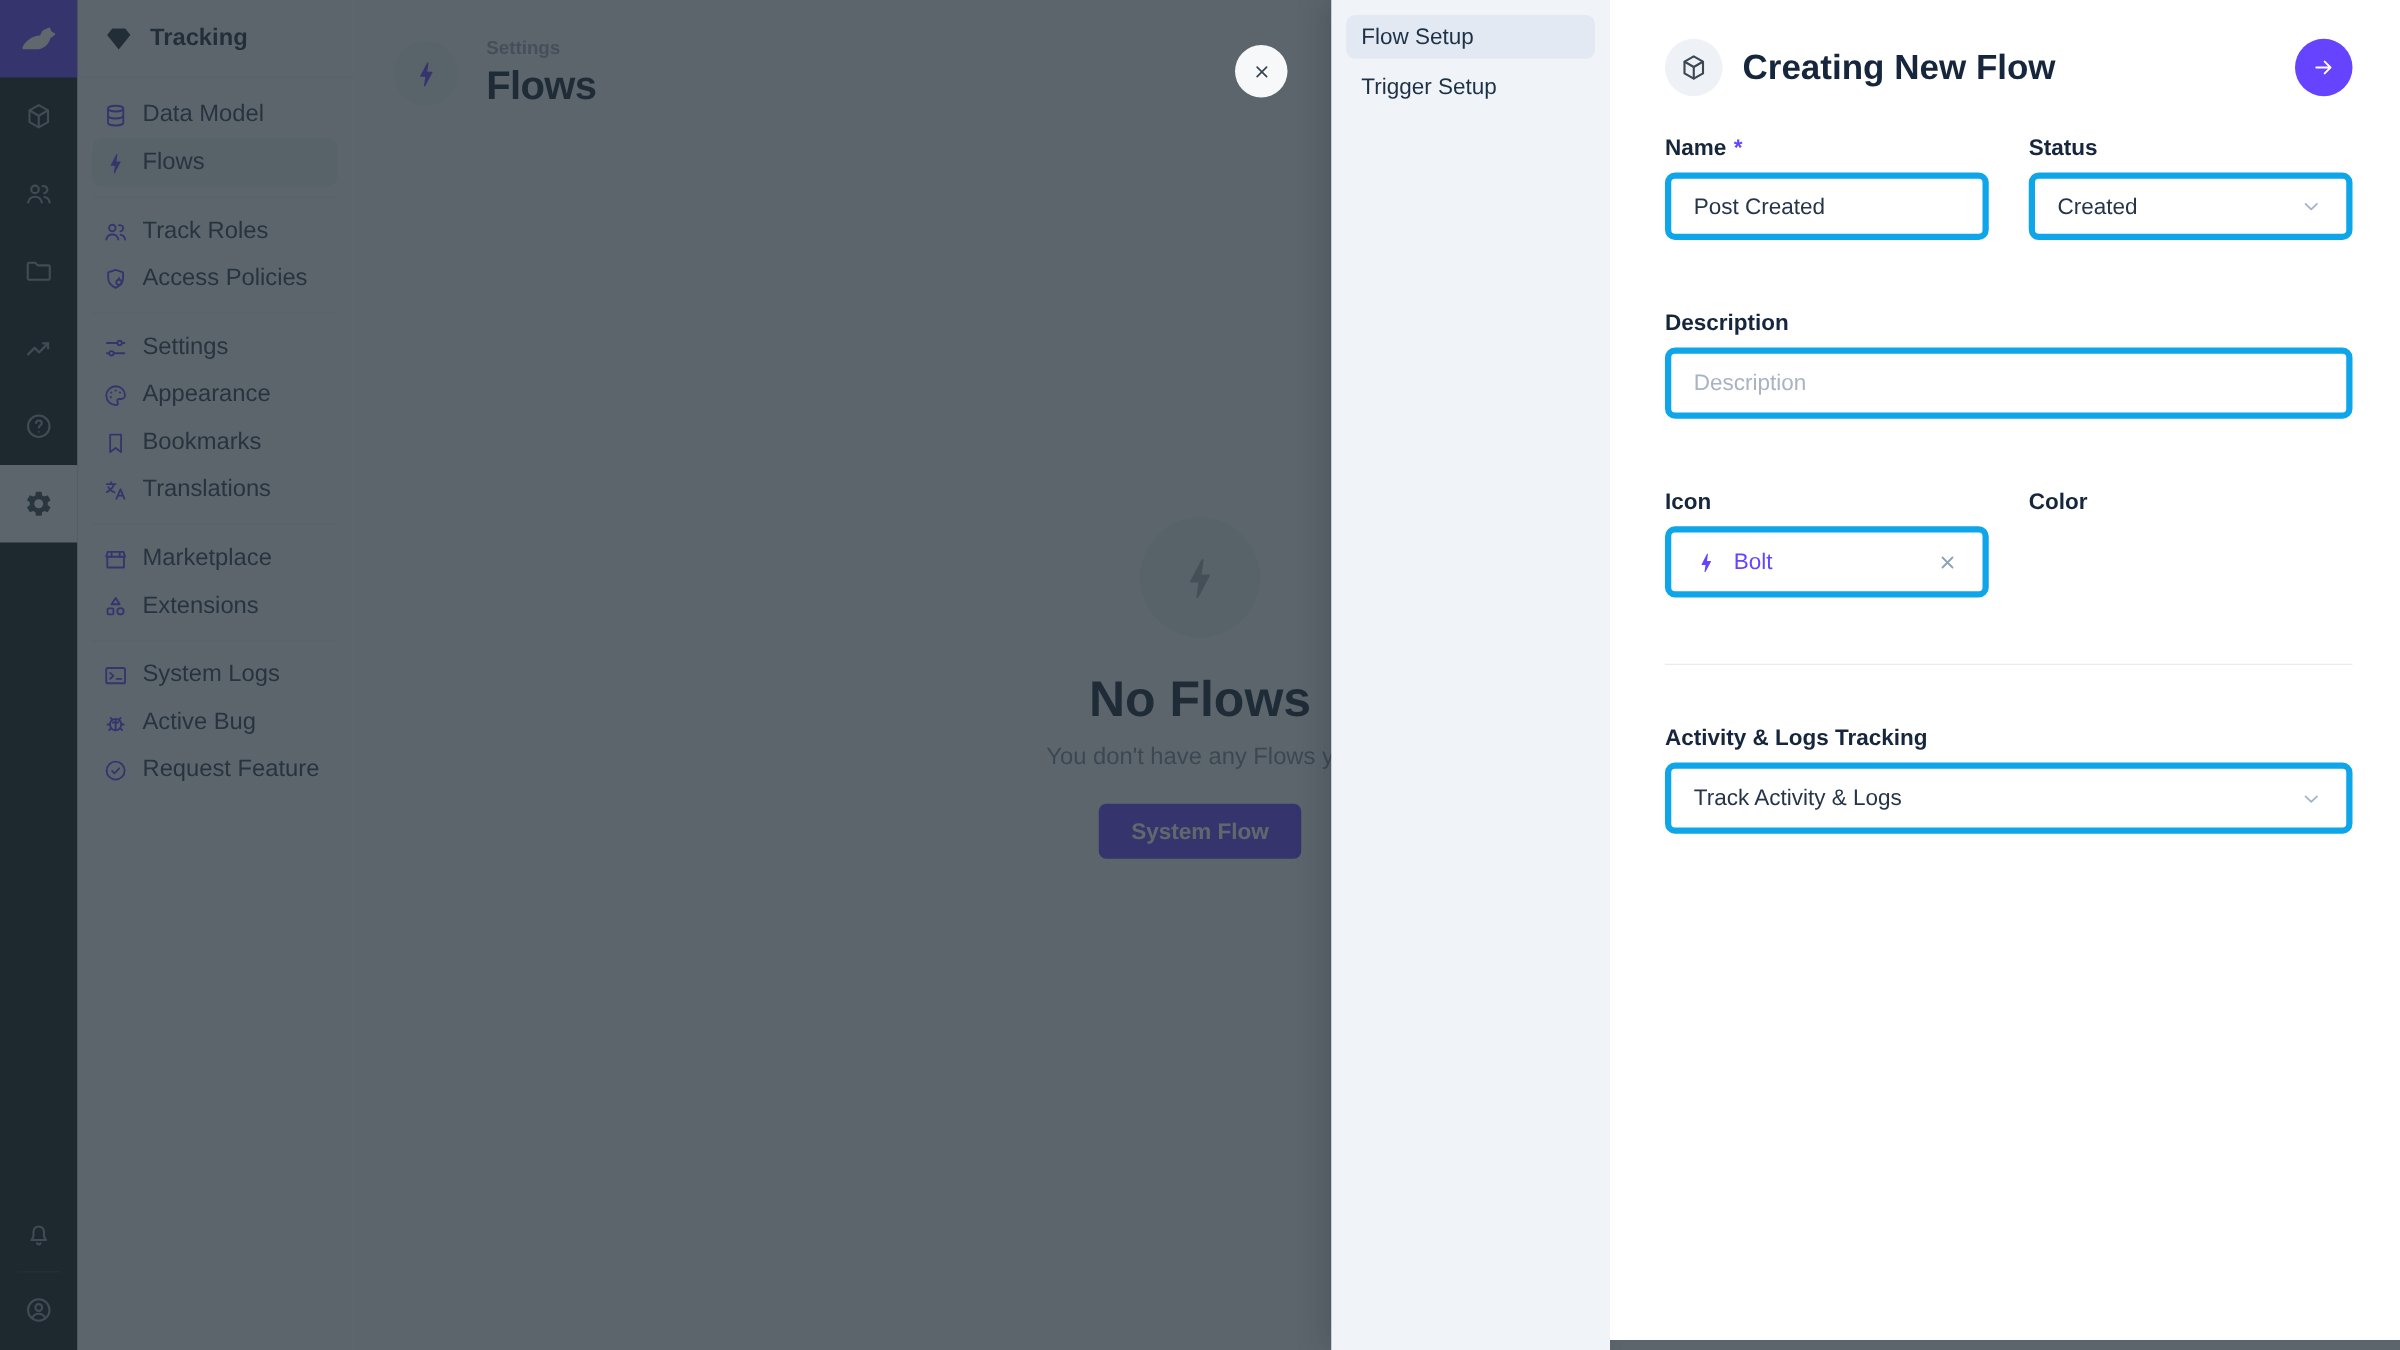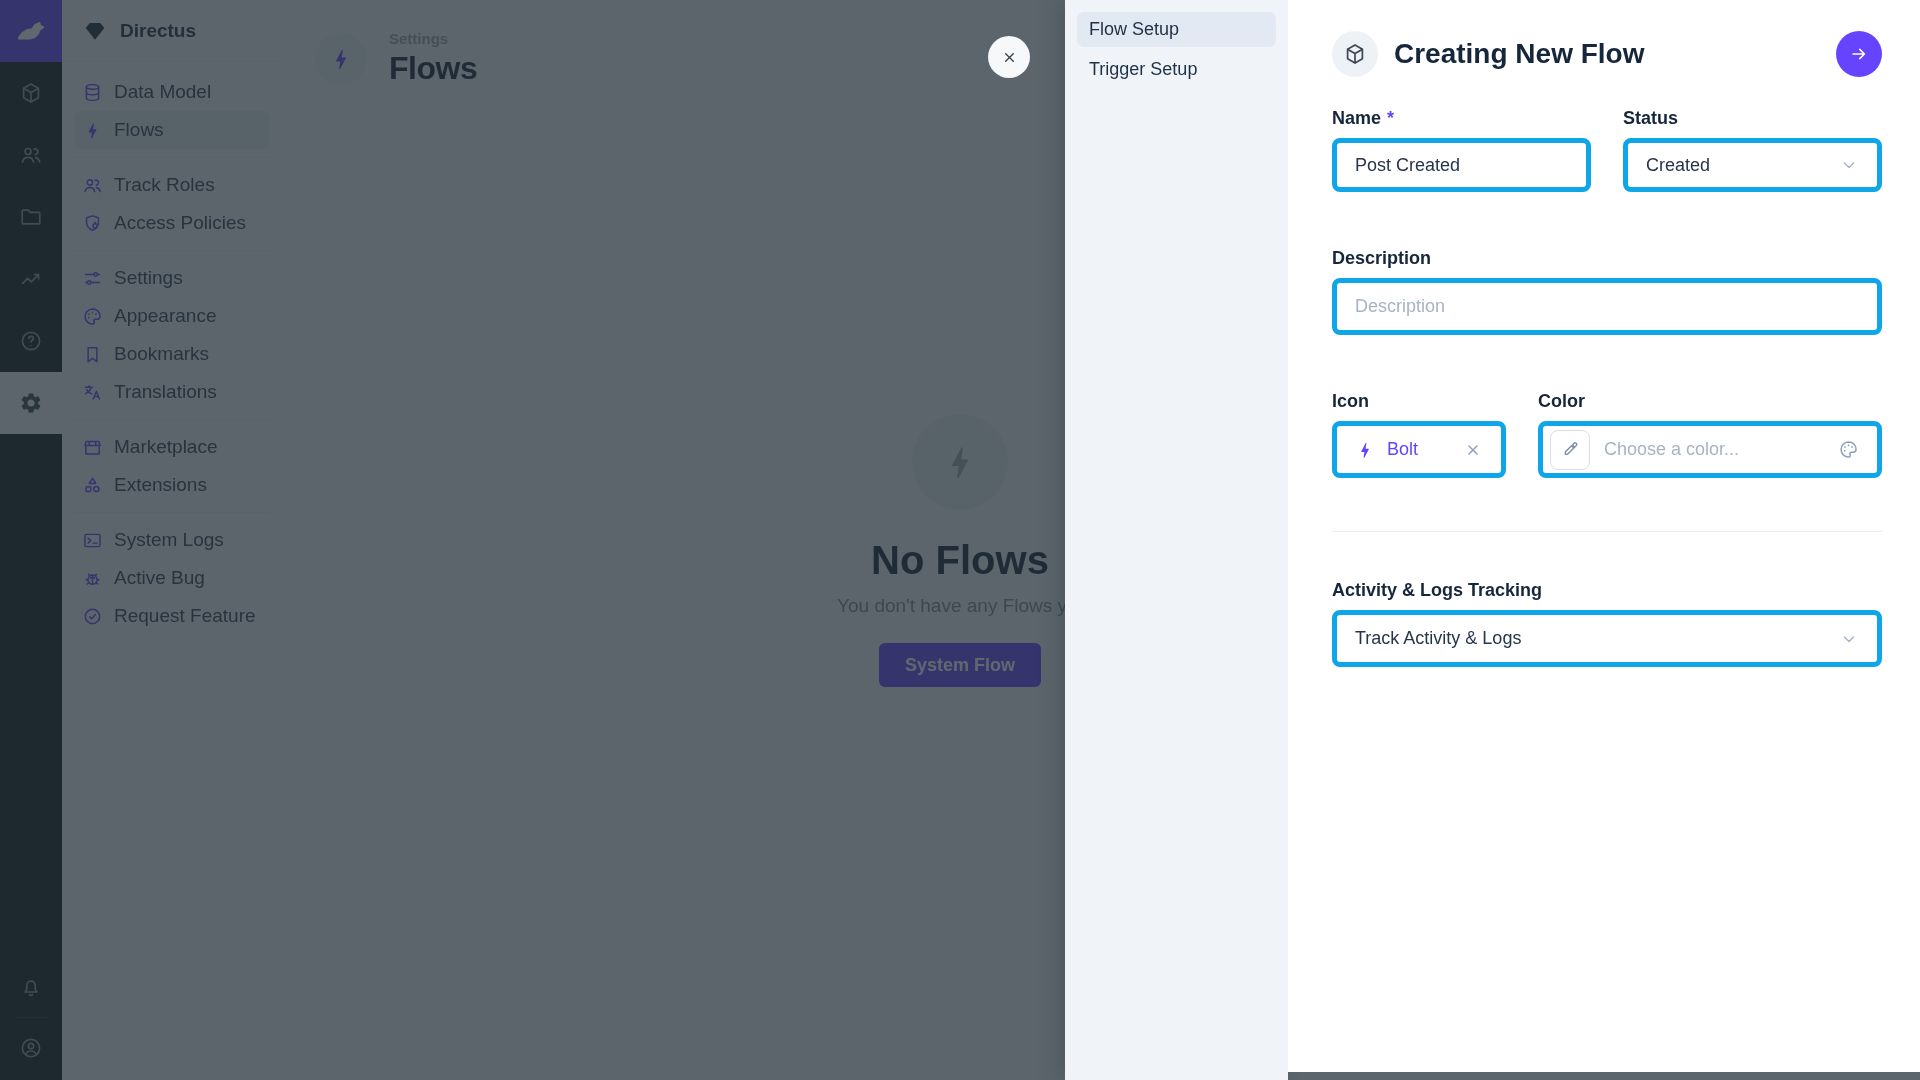--- a/index.html
+++ b/index.html
@@ -174,21 +174,21 @@
     </div>
 </aside>
 
 <nav class="sidebar">
   <div class="project-header">
     <span class="ic" id="projectIcon">
         <svg viewBox="0 0 24 24" fill="none" stroke="currentColor" stroke-width="1.7" stroke-linecap="round" stroke-linejoin="round">
           <path d="M7.2 4.5h9.6l3.8 4.8L12 20 3.4 9.3z" fill="currentColor" stroke="none"></path>
         </svg>
       </span>
-    <span class="project-name">Directus</span>
+    <span class="project-name">Tracking</span>
   </div>
   <div class="nav" id="navSections">
       <div class="nav-item">
         <span class="ic nav-icon">
           <svg viewBox="0 0 24 24" fill="none" stroke="currentColor" stroke-width="1.7" stroke-linecap="round" stroke-linejoin="round">
             <ellipse cx="12" cy="5.6" rx="7" ry="2.6"></ellipse>
             <path d="M5 5.6v12.8c0 1.4 3.1 2.6 7 2.6s7-1.2 7-2.6V5.6"></path>
             <path d="M5 12c0 1.4 3.1 2.6 7 2.6s7-1.2 7-2.6"></path>
           </svg>
         </span>
@@ -425,39 +425,20 @@
               <svg viewBox="0 0 24 24" fill="none" stroke="currentColor" stroke-width="1.7" stroke-linecap="round" stroke-linejoin="round">
                 <path d="M7.2 7.2l9.6 9.6M16.8 7.2l-9.6 9.6"></path>
               </svg>
             </span>
         </div>
       </div>
       <div>
         <div class="field-label">
           <span>Color</span>
         </div>
-        <div class="control tall color-widget">
-          <button class="swatch-btn">
-            <span class="ic" id="dropperIcon">
-                <svg viewBox="0 0 24 24" fill="none" stroke="currentColor" stroke-width="1.7" stroke-linecap="round" stroke-linejoin="round">
-                  <path d="M16.8 3.9a1.9 1.9 0 0 1 2.7 2.7l-2 2-2.7-2.7zM13.9 6.8l2.7 2.7-7 7c-.3.3-.7.5-1.1.5H6.4v-2.1c0-.4.2-.8.5-1.1z"></path>
-                </svg>
-              </span>
-          </button>
-          <input class="ghost-input" placeholder="Choose a color..." style="">
-          <span class="ic palette-ic" id="paletteIcon">
-              <svg viewBox="0 0 24 24" fill="none" stroke="currentColor" stroke-width="1.7" stroke-linecap="round" stroke-linejoin="round">
-                <path d="M12 3.4a8.6 8.6 0 1 0 .2 17.2c1.2 0 1.9-.8 1.9-1.8 0-.9-.6-1.4-.6-2.1 0-.9.7-1.6 1.7-1.6h1.9c2 0 3.5-1.5 3.5-3.4C20.6 7 16.8 3.4 12 3.4z"></path>
-                <circle cx="8" cy="9.2" r="1" fill="currentColor" stroke="none"></circle>
-                <circle cx="12" cy="7.4" r="1" fill="currentColor" stroke="none"></circle>
-                <circle cx="16" cy="9.2" r="1" fill="currentColor" stroke="none"></circle>
-                <circle cx="7.6" cy="13.4" r="1" fill="currentColor" stroke="none"></circle>
-              </svg>
-            </span>
-        </div>
       </div>
     </div>
 
     <div class="divider-line"></div>
 
     <div style="margin-top:48px;">
       <div class="field-label">
         <span>Activity &amp; Logs Tracking</span>
       </div>
       <div class="control tall select">

